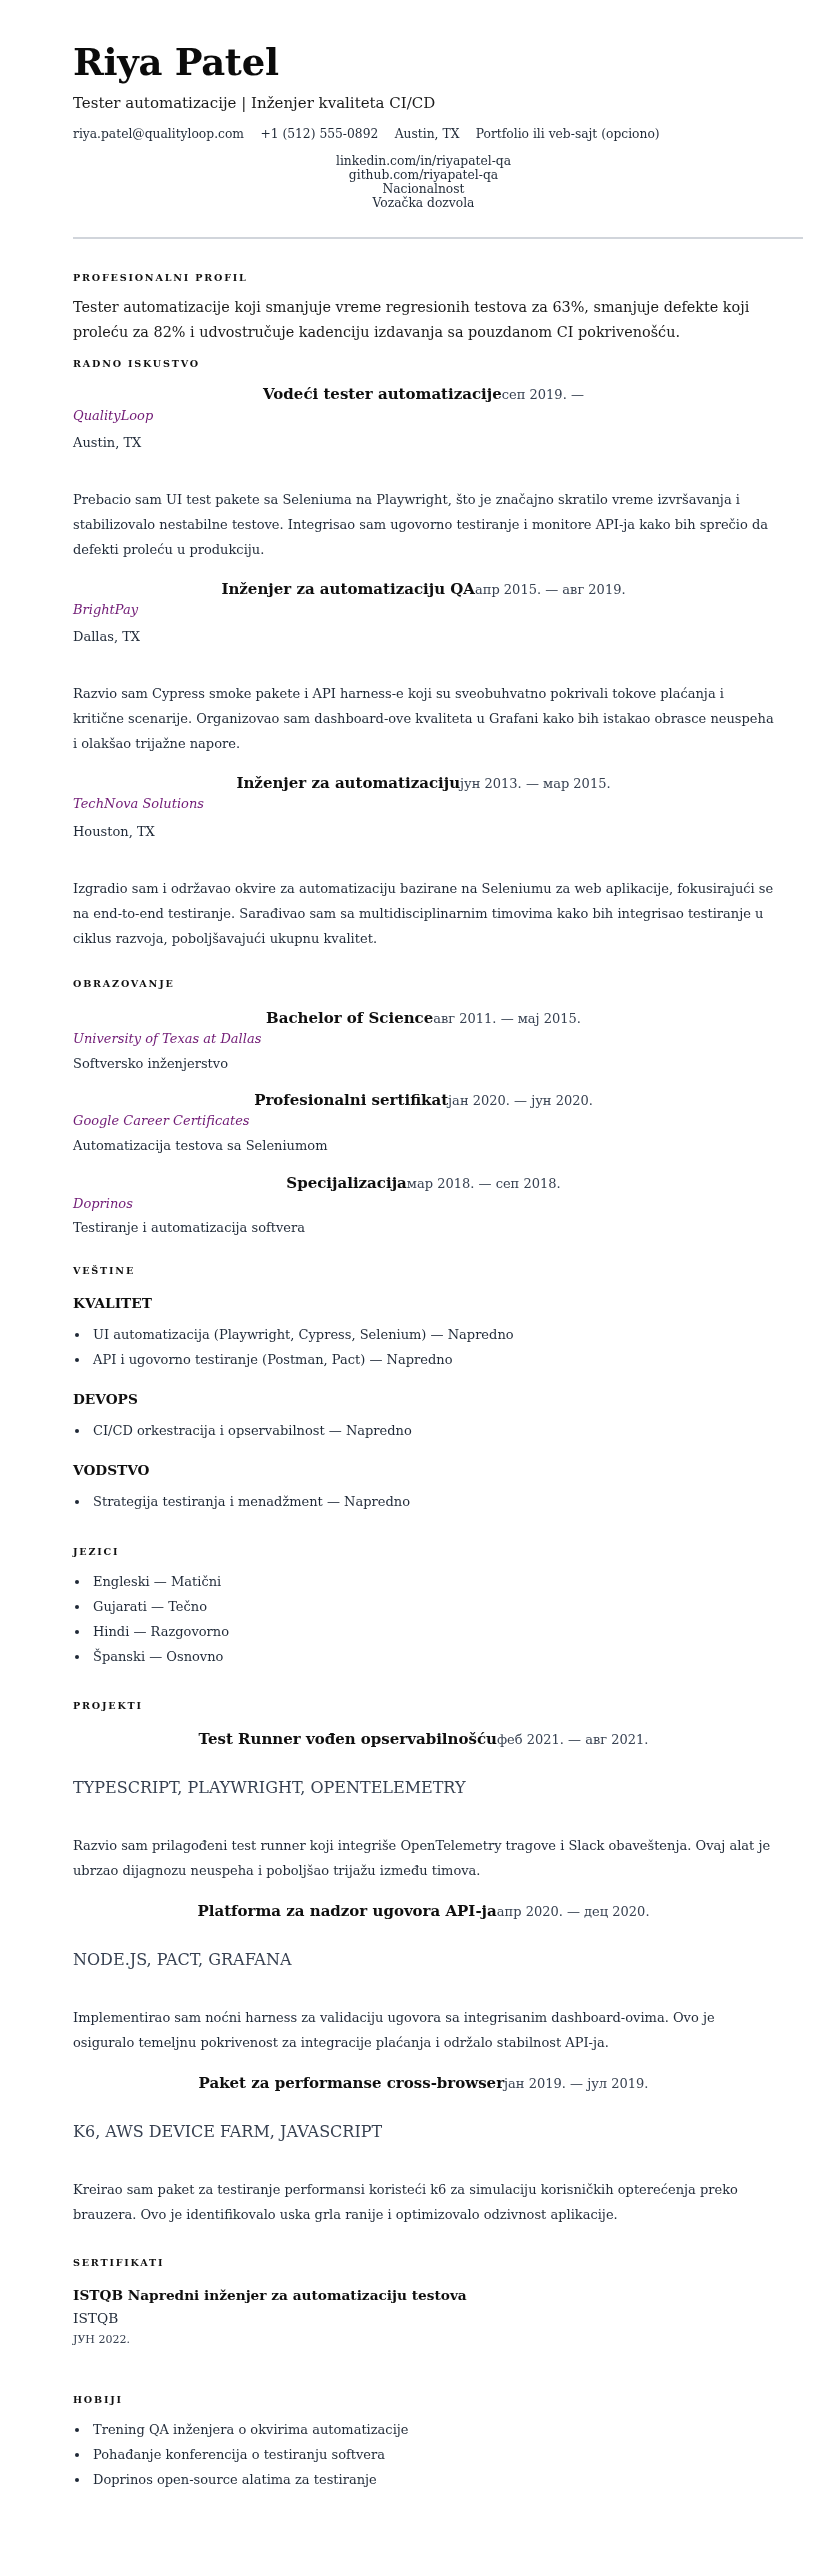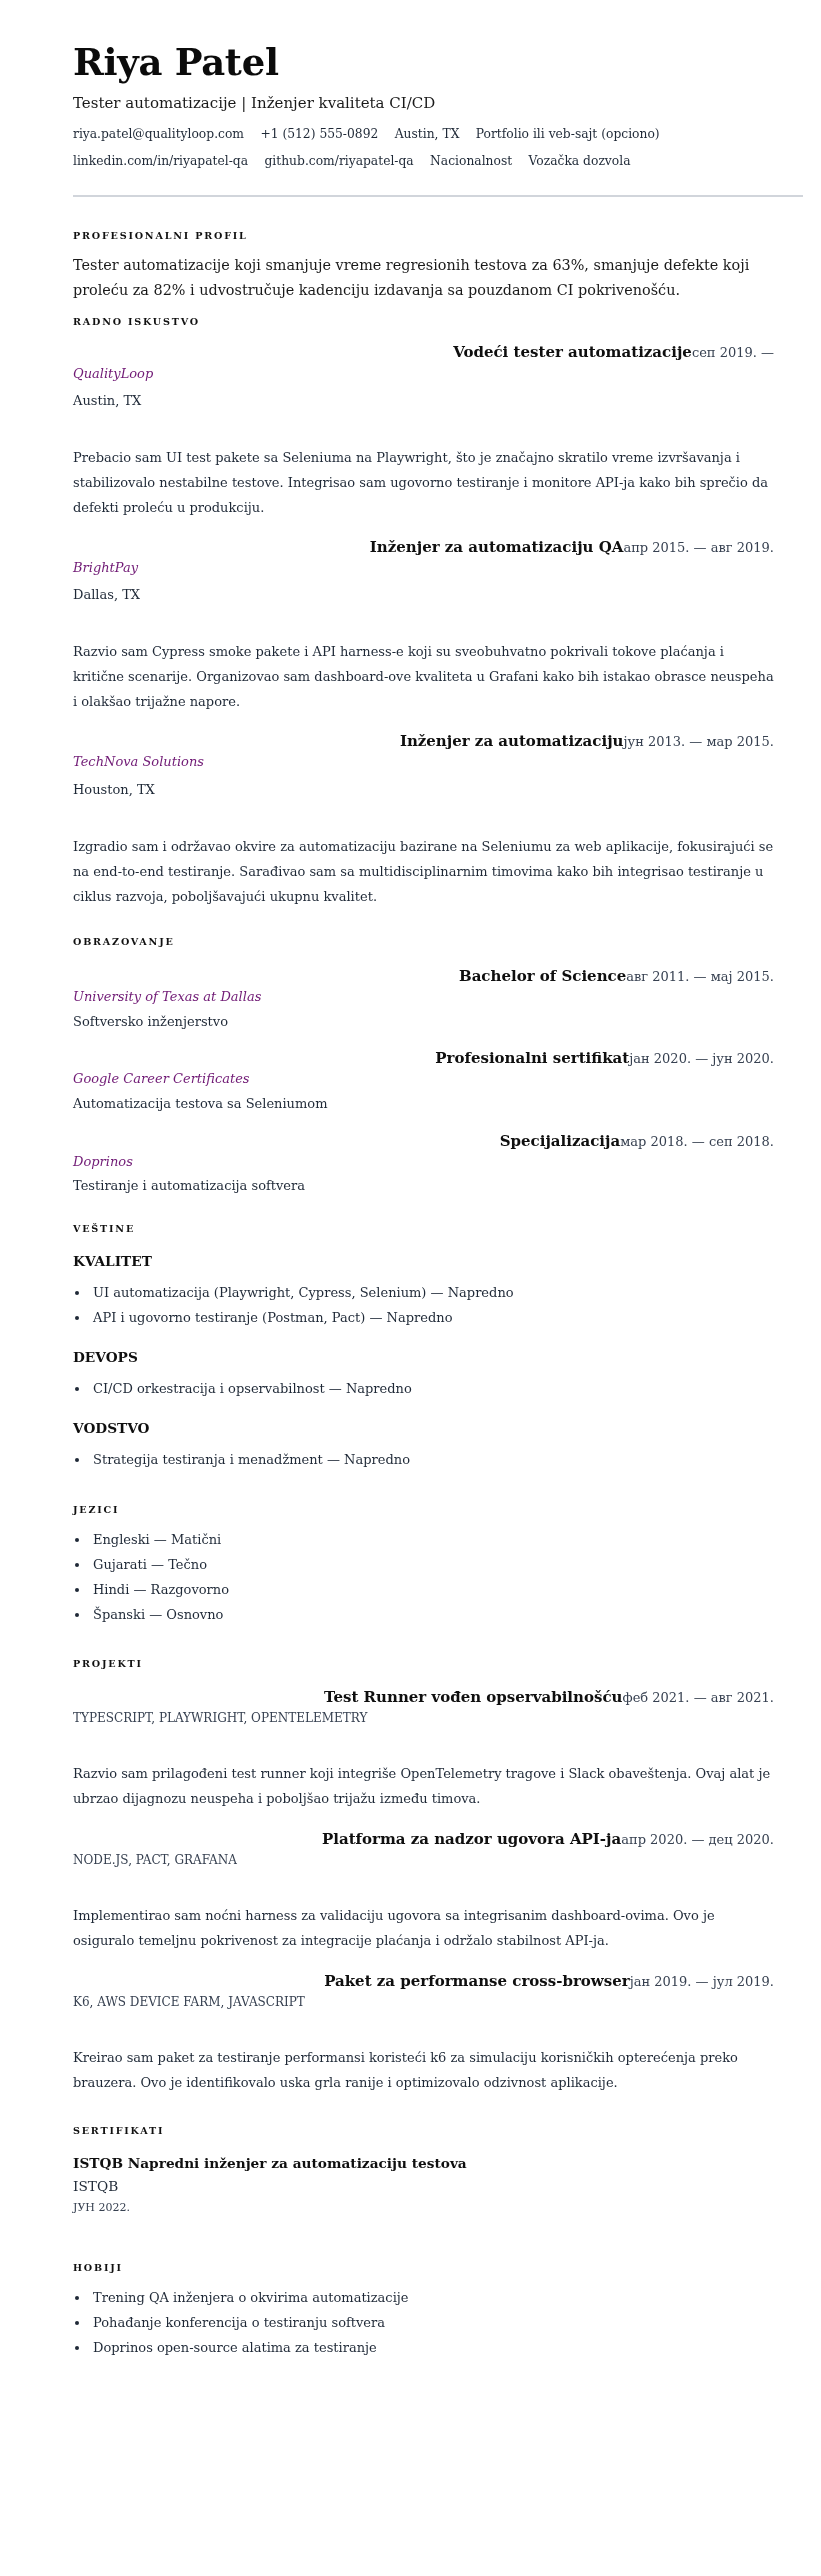--- a/index.html
+++ b/index.html
@@ -26,21 +26,21 @@
   }
   .contact-row {
     display: flex;
     flex-wrap: wrap;
     gap: 0 16.4px;
     font-size: 12.3px;
     color: #1f2937;
     margin-top: 15px;
     align-items: center;
   }
-  .contact-row + .contact-row { margin-top: 13.7px; }
+  .contact-row + .contact-row { margin-top: 13.7px; flex-direction: column; }
   .contact-row span { white-space: nowrap; }
   .divider {
     height: 1.4px;
     background: #d1d5db;
     margin-top: 27px;
     width: 730px;
   }
   .section-title {
     font-size: 9.6px;
     font-weight: bold;
@@ -52,21 +52,21 @@
   .section.first { margin-top: 33px; }
   .summary {
     font-size: 14.4px;
     line-height: 25px;
     color: #1a1a1a;
     margin-top: 12.3px;
   }
   .entry { margin-top: 18px; }
   .entry-head {
     display: flex;
-    justify-content: flex-end;
+    justify-content: center;
     align-items: baseline;
   }
   .entry-title {
     font-size: 15px;
     font-weight: bold;
     color: #0f0f0f;
   }
   .entry-date {
     font-size: 13px;
     color: #374151;
@@ -112,24 +112,24 @@
     content: "";
     position: absolute;
     left: 2.1px;
     top: 11px;
     width: 4.1px;
     height: 4.1px;
     border-radius: 50%;
     background: #1f2937;
   }
   .tech {
-    font-size: 12px;
+    font-size: 16px;
     text-transform: uppercase;
     color: #374151;
-    margin-top: 5px;
+    margin-top: 30px;
   }
   .proj-desc {
     font-size: 13px;
     line-height: 25px;
     color: #1f2937;
     margin-top: 36px;
   }
   .proj { margin-top: 19px; }
   .cert-title {
     font-size: 13.7px;

